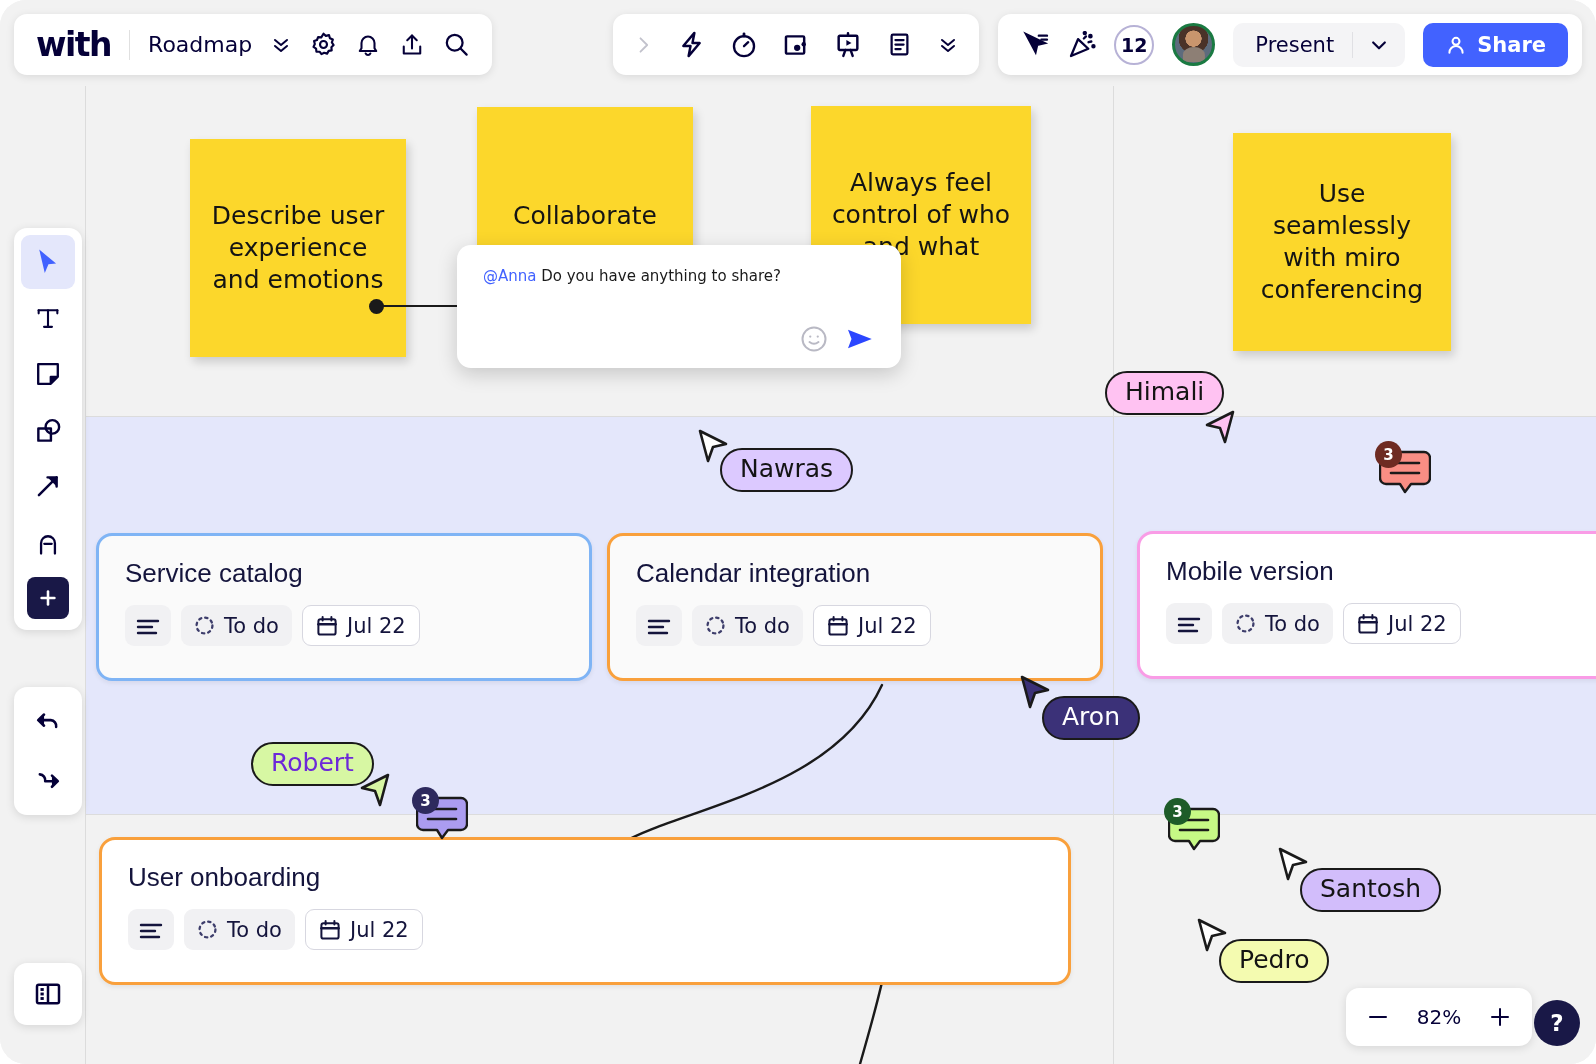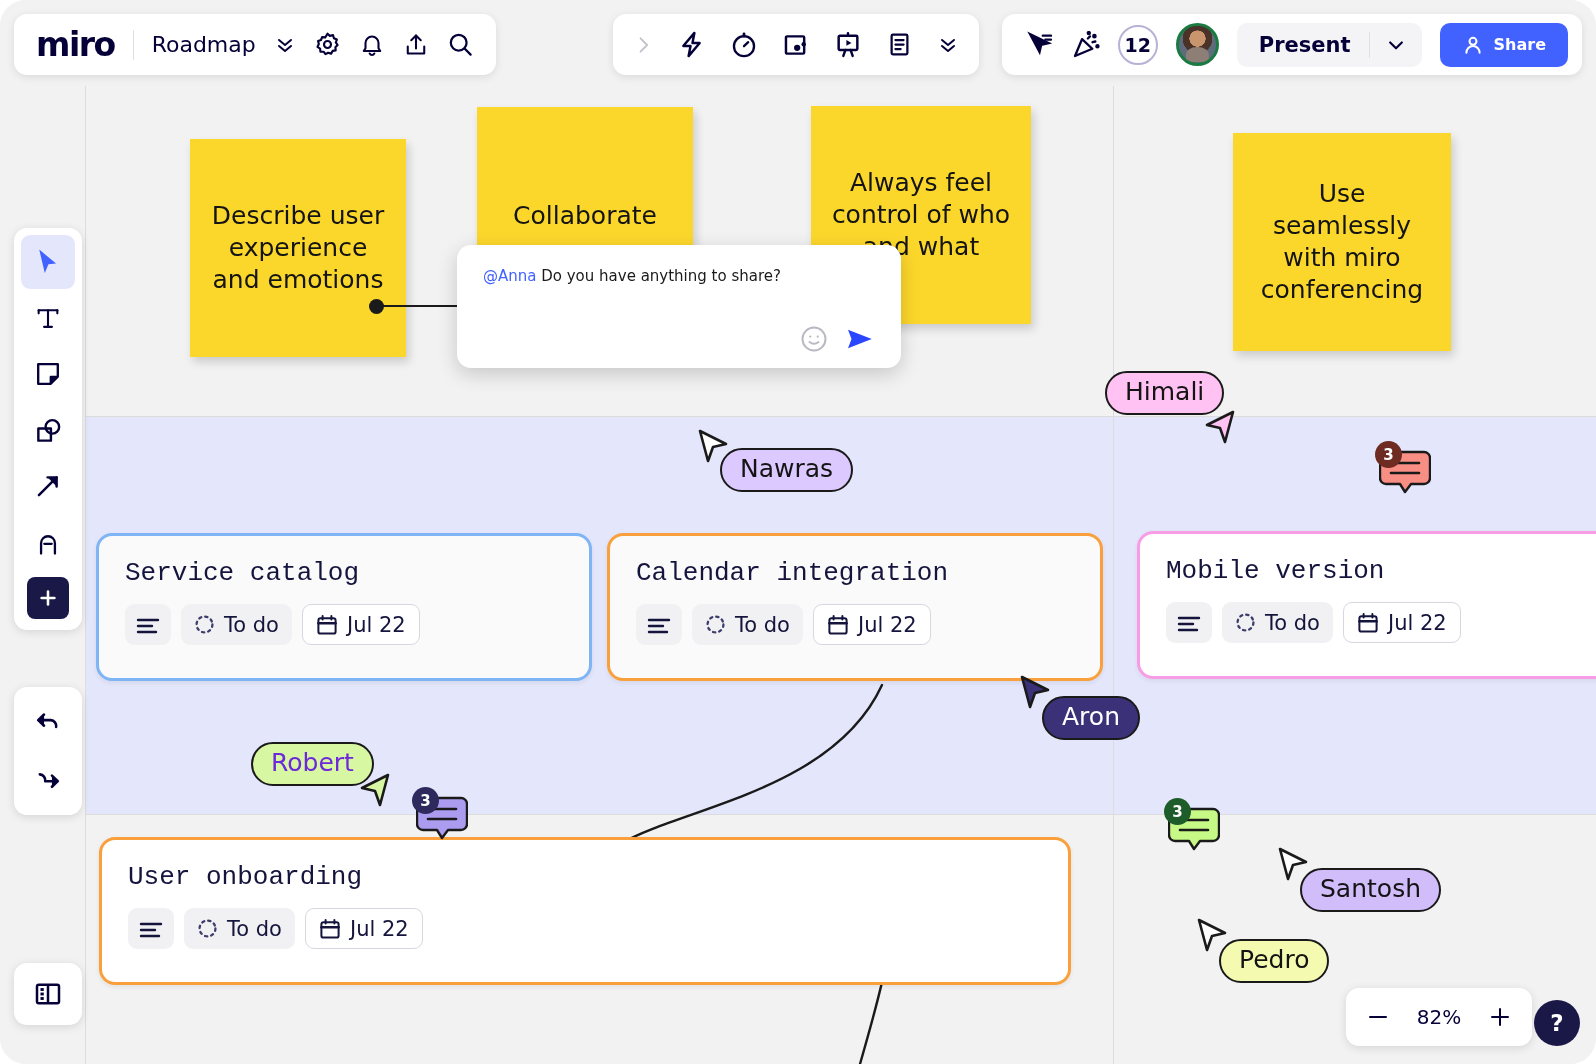--- a/index.html
+++ b/index.html
@@ -95,21 +95,21 @@
     background: #fafafa;
     border-radius: 16px;
     border: 3px solid #7fb4f5;
     padding: 22px 26px;
     box-shadow: 0 2px 5px rgba(0,0,0,0.07);
   }
   .card.white { background: #ffffff; }
   .card-title {
     font-size: 26px;
     color: #14143c;
-    font-family: Liberation Mono, monospace;
+    font-family: Liberation Sans, sans-serif;
     margin-bottom: 16px;
   }
   .card-meta { display: flex; align-items: center; gap: 10px; }
   .chip {
     display: flex; align-items: center; gap: 9px;
     height: 41px;
     border-radius: 9px;
     background: #f1f1f3;
     padding: 0 13px;
     font-size: 21px;
@@ -229,37 +229,37 @@
     background: #8d7f75;
   }
   .present-group {
     display: flex; align-items: center;
     background: #f4f4f6;
     border-radius: 10px;
     height: 44px;
   }
   .present-label {
     padding: 0 18px 0 22px;
-    font-size: 21px; font-weight: bold;
+    font-size: 21px; font-weight: normal;
     color: #050038;
     font-family: "DejaVu Sans", sans-serif;
   }
   .present-caret {
     border-left: 1px solid #e0e0e4;
     padding: 0 16px;
     display: flex; align-items: center; height: 26px;
   }
   .share-btn {
     display: flex; align-items: center; gap: 10px;
     background: #4262ff;
     color: #fff;
     border-radius: 10px;
     height: 44px;
     padding: 0 22px;
-    font-size: 16px; font-weight: bold;
+    font-size: 21px; font-weight: bold;
     font-family: "DejaVu Sans", sans-serif;
     cursor: pointer;
     text-align: center;
   }
 
   
   #toolbar {
     position: absolute;
     left: 14px; top: 228px;
     width: 68px;
@@ -586,21 +586,21 @@
       <svg width="52" height="50" viewBox="0 0 52 50">
         <path d="M7 5 H45 A6 6 0 0 1 51 11 V31 A6 6 0 0 1 45 37 H32 L26 45 L21 37 H7 A6 6 0 0 1 1 31 V11 A6 6 0 0 1 7 5 Z" fill="#c6f985" stroke="#1a1a1a" stroke-width="2.4" stroke-linejoin="round"></path>
         <line x1="12" y1="16" x2="40" y2="16" stroke="#1a1a1a" stroke-width="2.6" stroke-linecap="round"></line>
         <line x1="12" y1="26" x2="40" y2="26" stroke="#1a1a1a" stroke-width="2.6" stroke-linecap="round"></line>
       </svg>
     </div>
 
   </div>
 
   <div id="header-left">
-    <span class="miro-logo">miro</span>
+    <span class="miro-logo">with</span>
     <span class="vdiv"></span>
     <span class="board-name">Roadmap</span>
     <span class="hicon">
       <svg width="22" height="22" viewBox="0 0 22 22" fill="none" stroke="#050038" stroke-width="2" stroke-linecap="round" stroke-linejoin="round">
         <polyline points="5,6 11,11 17,6"></polyline>
           <polyline points="5,12 11,17 17,12"></polyline>
       </svg>
     </span>
     <span class="hicon">
       <svg width="27" height="27" viewBox="0 0 24 24" fill="none" stroke="#050038" stroke-width="1.9" stroke-linejoin="round">

